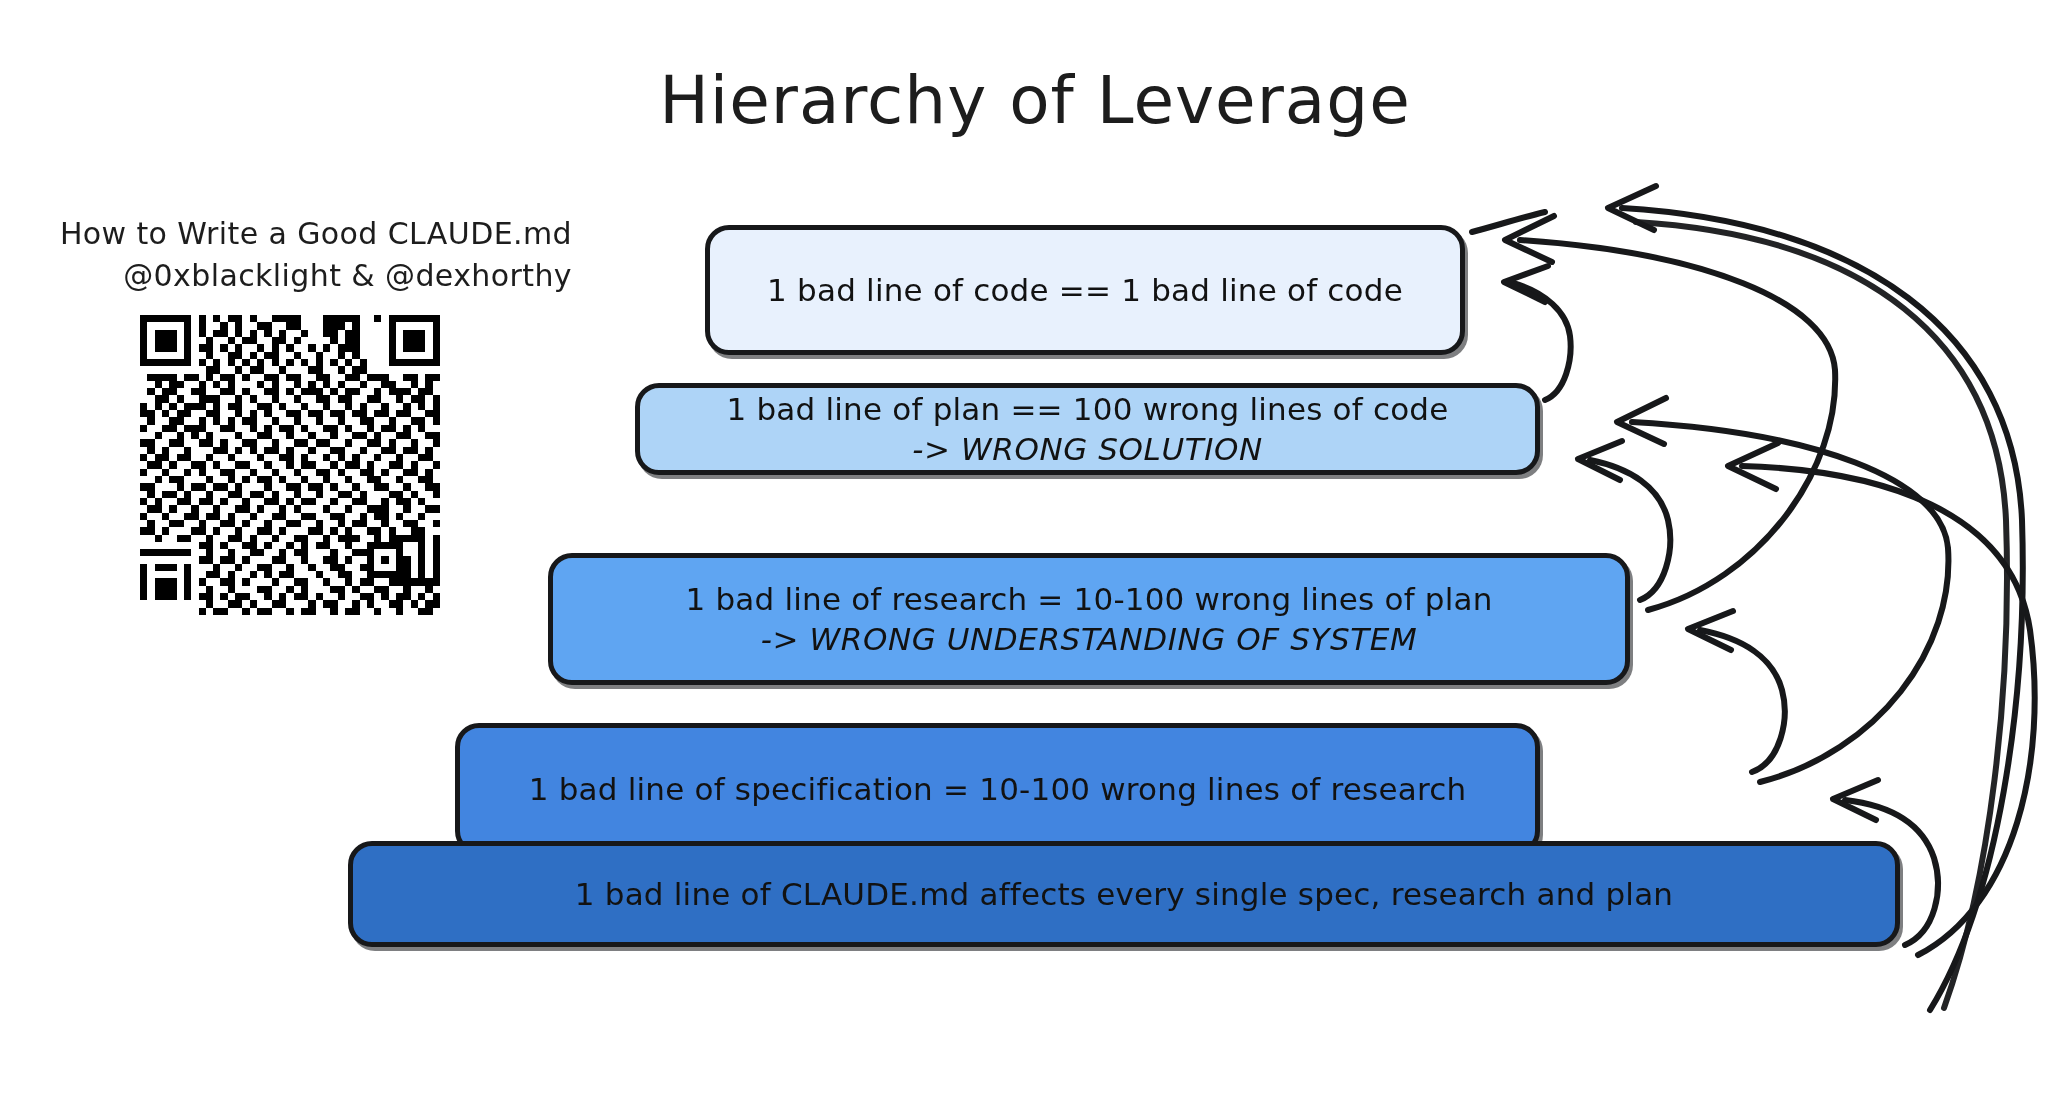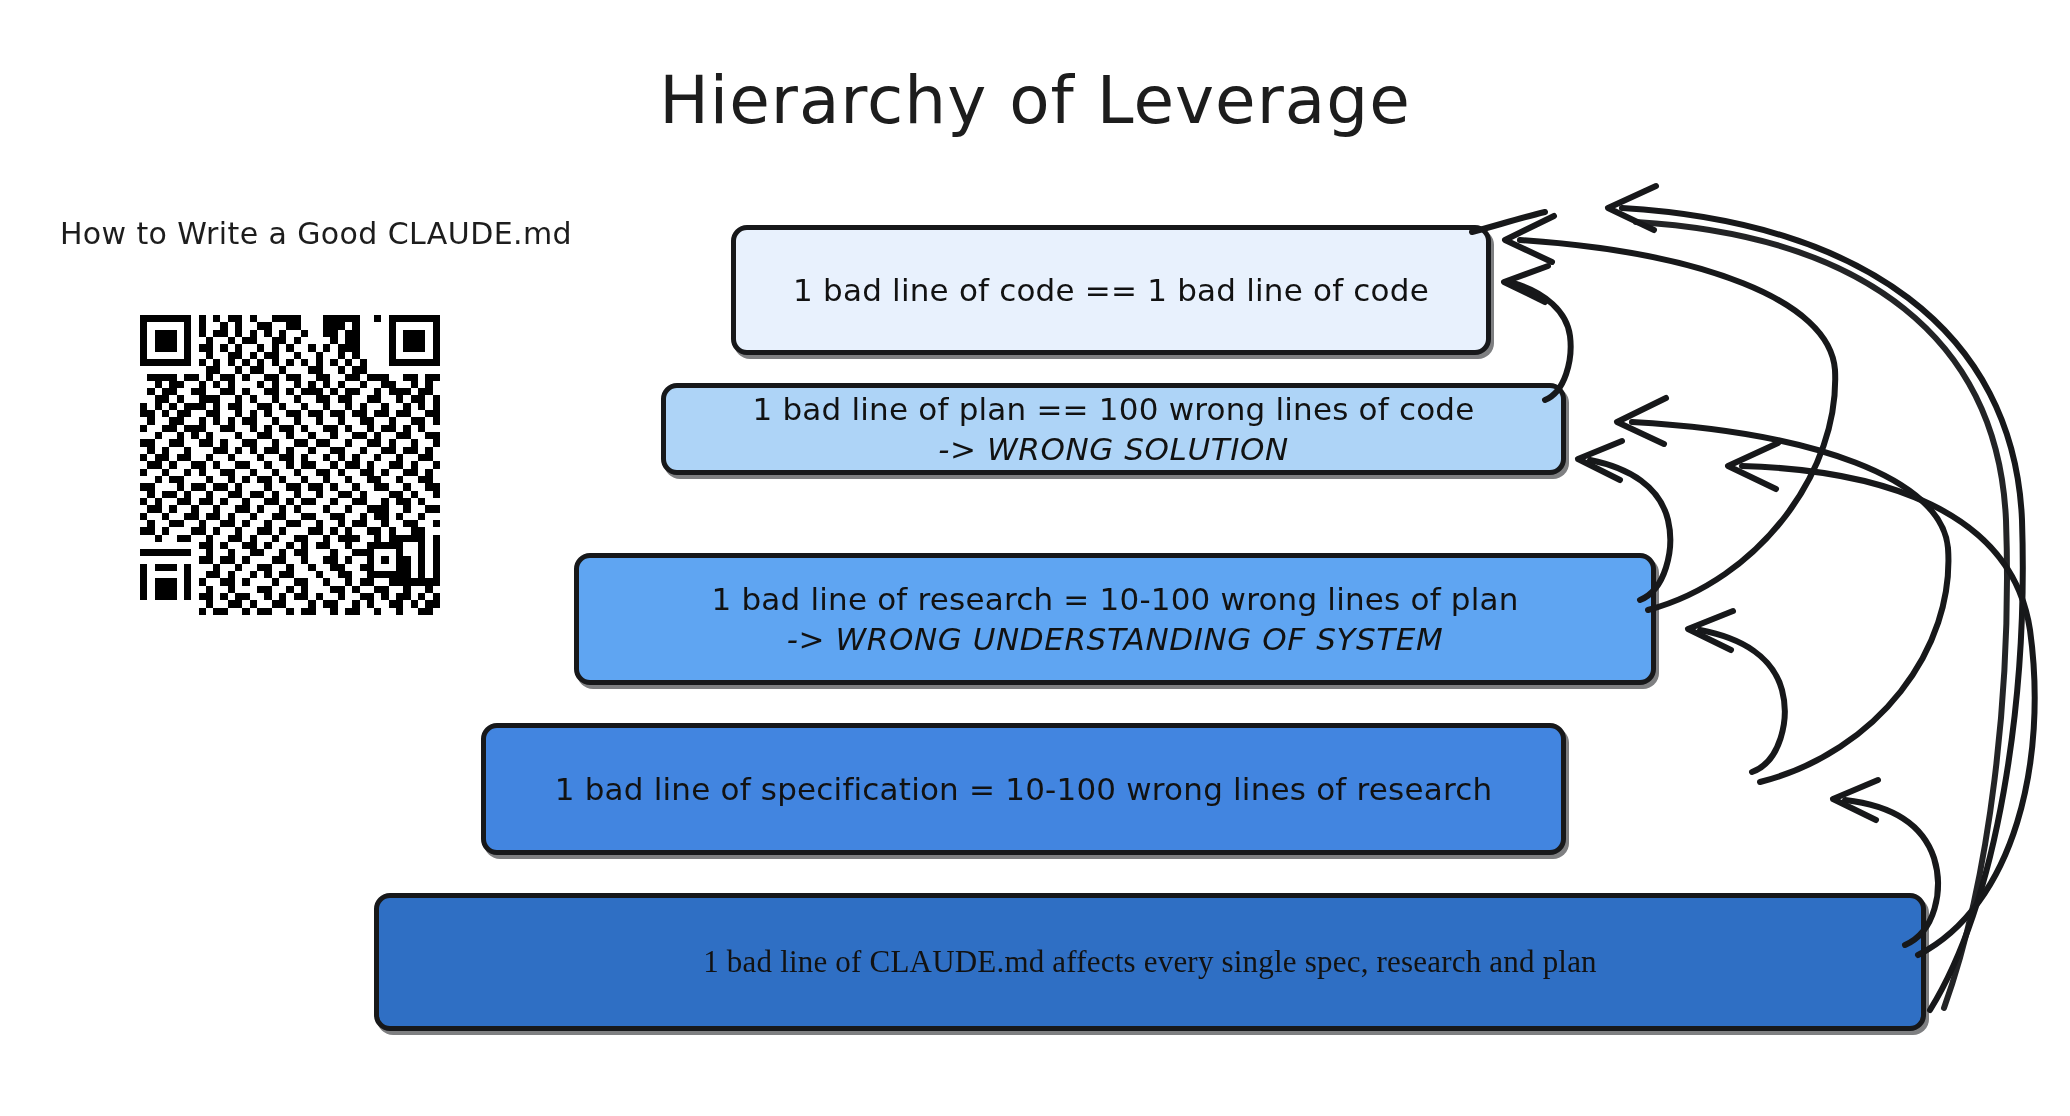--- a/index.html
+++ b/index.html
@@ -58,27 +58,26 @@
     height: 300px;
     background: #ffffff;
   }
   #qr-code svg { display: block; width: 300px; height: 300px; }
 
   
   .bar {
     position: absolute;
     box-sizing: border-box;
     border: 5px solid #17181a;
-    border-radius: 16px;
+    border-radius: 24px;
     display: flex;
     flex-direction: column;
     align-items: center;
     justify-content: center;
     box-shadow: 3px 4px 0 0 rgba(20,22,25,0.55);
-    margin-left: 26px;
   }
   .bar-line1 {
     font-size: 31px;
     line-height: 40px;
     color: #121212;
     letter-spacing: 0.2px;
     white-space: nowrap;
   }
   .bar-line2 {
     font-size: 31px;
@@ -86,21 +85,21 @@
     color: #121212;
     font-style: italic;
     letter-spacing: 0.6px;
     white-space: nowrap;
   }
 
   #bar-code        { left: 705px;  top: 225px;  width: 760px;  height: 130px; }
   #bar-plan        { left: 635px;  top: 383px;  width: 905px;  height: 92px; }
   #bar-research    { left: 548px;  top: 553px;  width: 1082px; height: 132px; }
   #bar-spec        { left: 455px;  top: 723px;  width: 1085px; height: 132px; }
-  #bar-claudemd    { left: 348px;  top: 893px;  width: 1552px; height: 138px; font-family: Liberation Serif, serif; }
+  #bar-claudemd    { left: 348px;  top: 841px;  width: 1552px; height: 106px; }
 
   
   #arrow-layer {
     position: absolute;
     left: 0; top: 0;
     width: 2070px;
     height: 1116px;
     pointer-events: none;
   }
   #arrow-layer svg { display:block; width:2070px; height:1116px; }
@@ -121,20 +120,21 @@
 </style>
 </head>
 <body>
 
 <div id="canvas">
 
   <div id="diagram-title">Hierarchy of Leverage</div>
 
   <div id="caption-block">
     <span class="cap-line">How to Write a Good CLAUDE.md</span>
+    <span class="cap-line">@0xblacklight &amp; @dexhorthy</span>
   </div>
 
   <div id="qr-code">
     <svg viewBox="0 0 41 41" shape-rendering="crispEdges" xmlns="http://www.w3.org/2000/svg">
       <rect x="0" y="0" width="41" height="41" fill="#ffffff"></rect>
       <g fill="#000000">
 
         <rect x="0" y="0" width="7" height="1"></rect>
           <rect x="8" y="0" width="1" height="1"></rect>
           <rect x="10" y="0" width="1" height="1"></rect>

